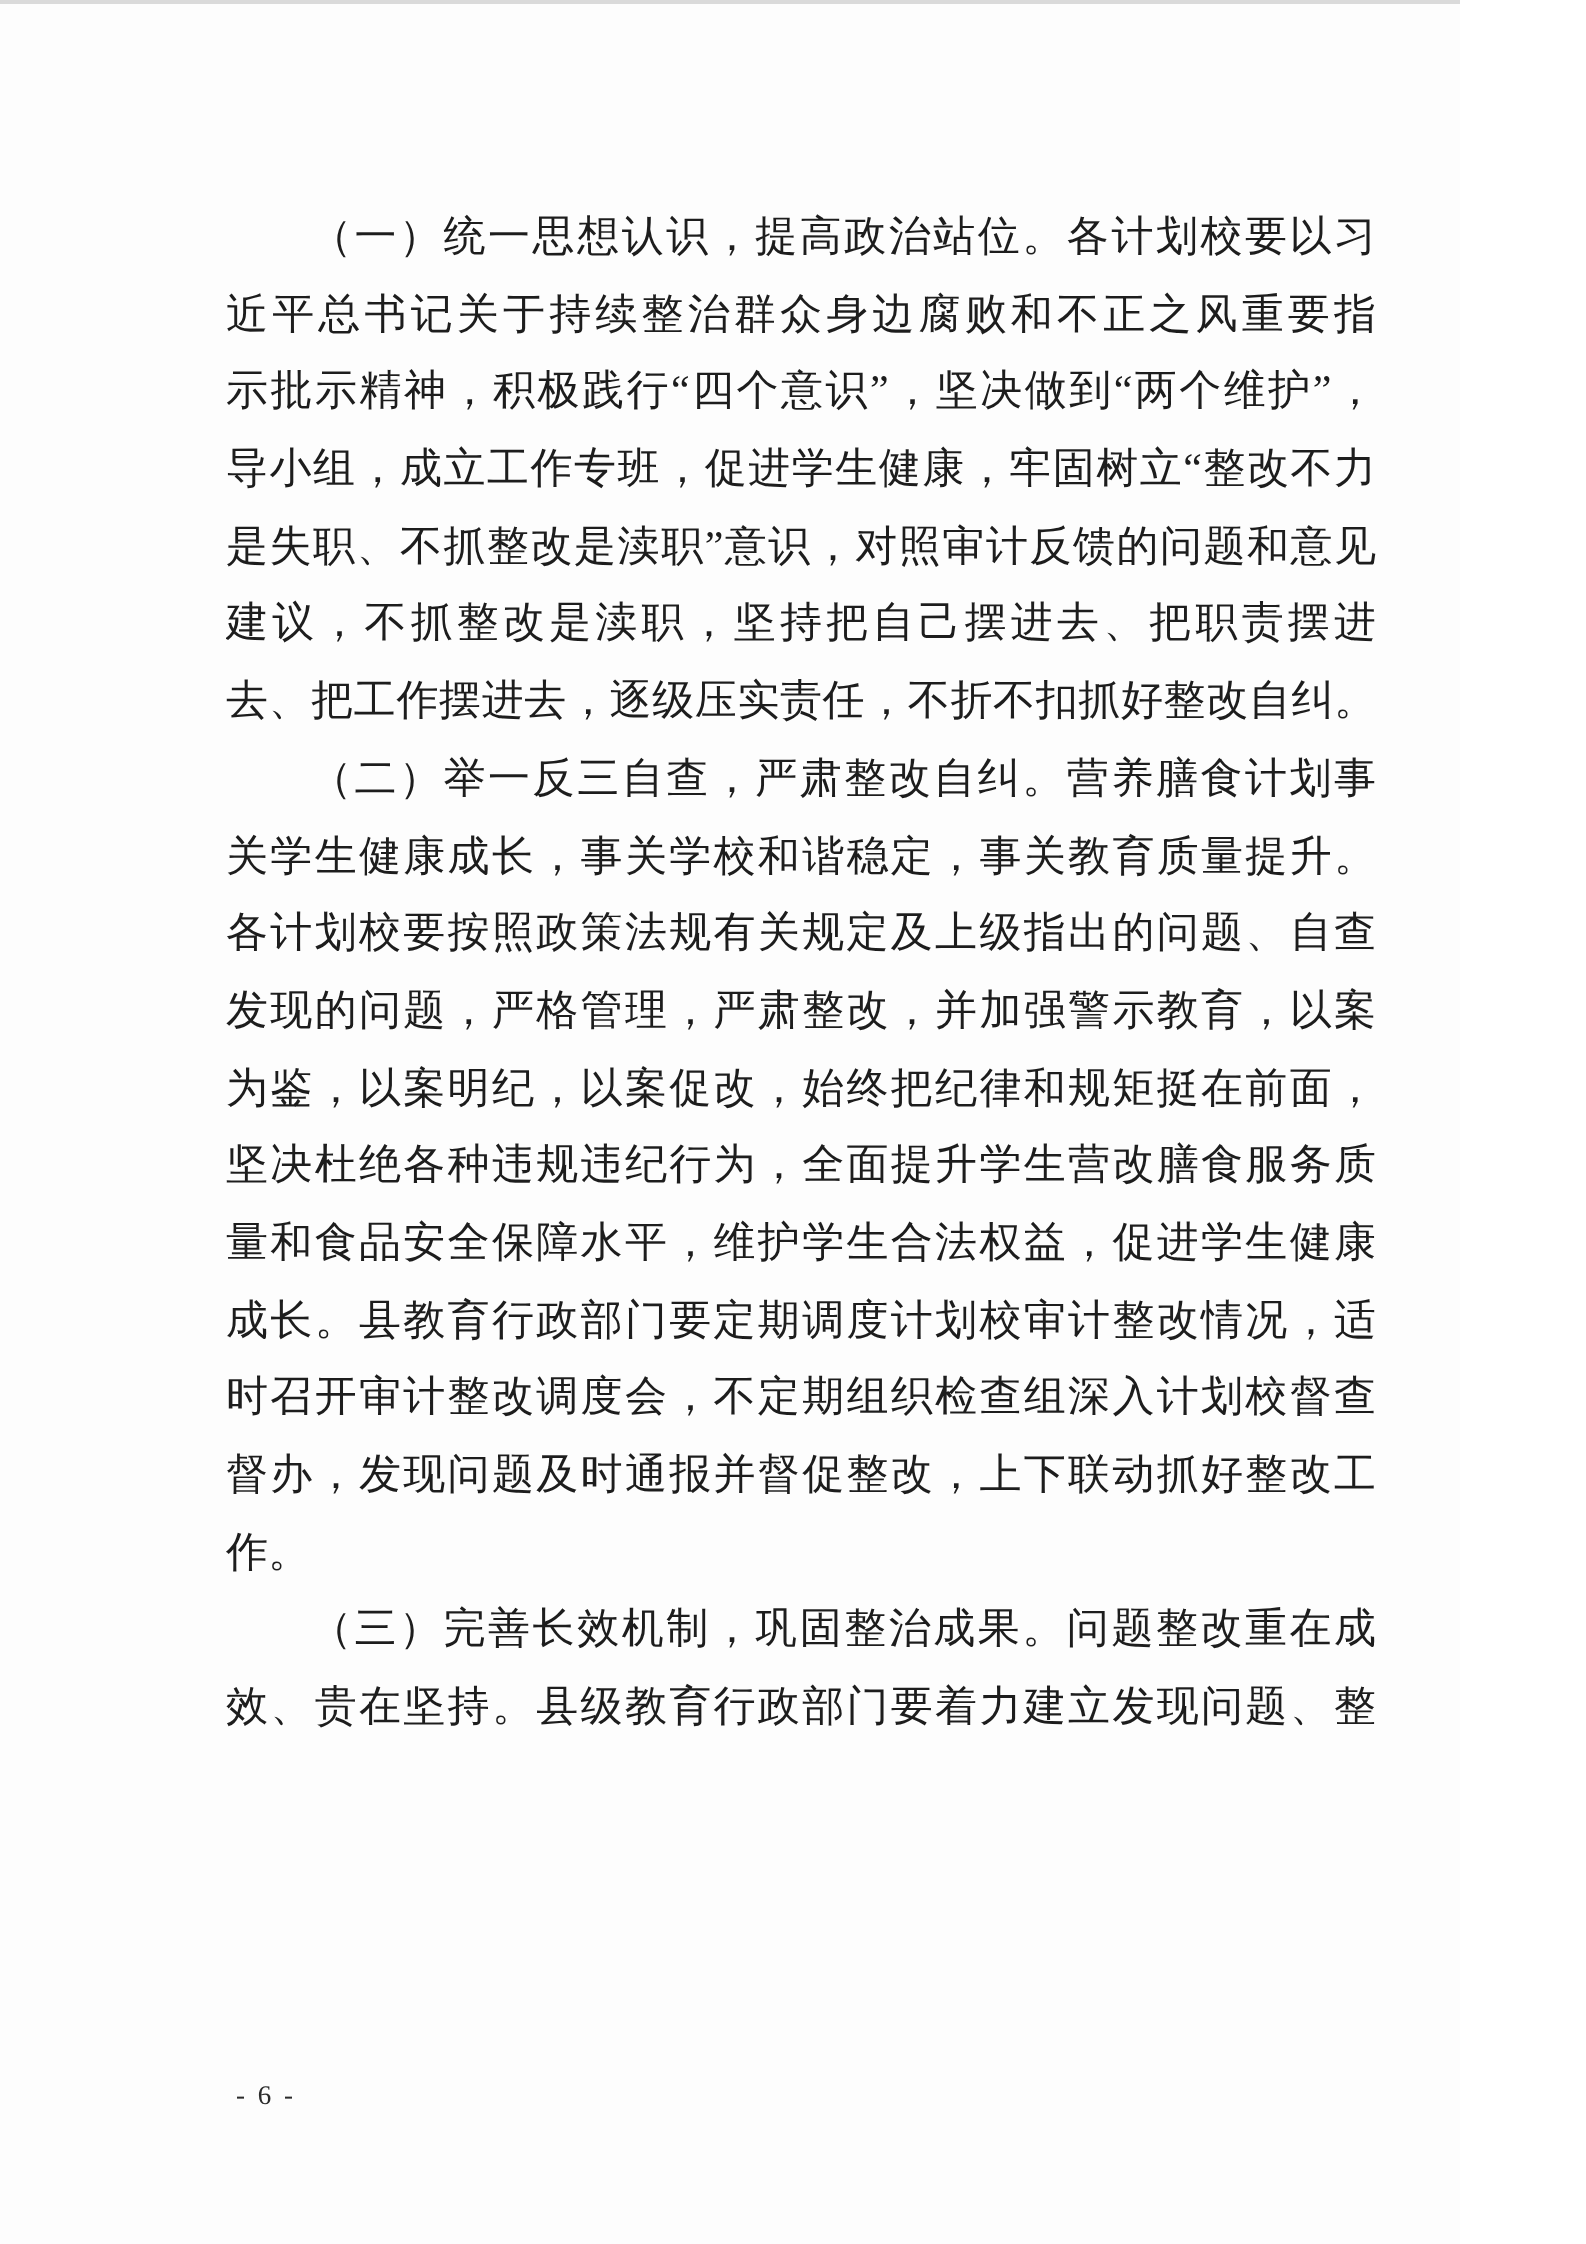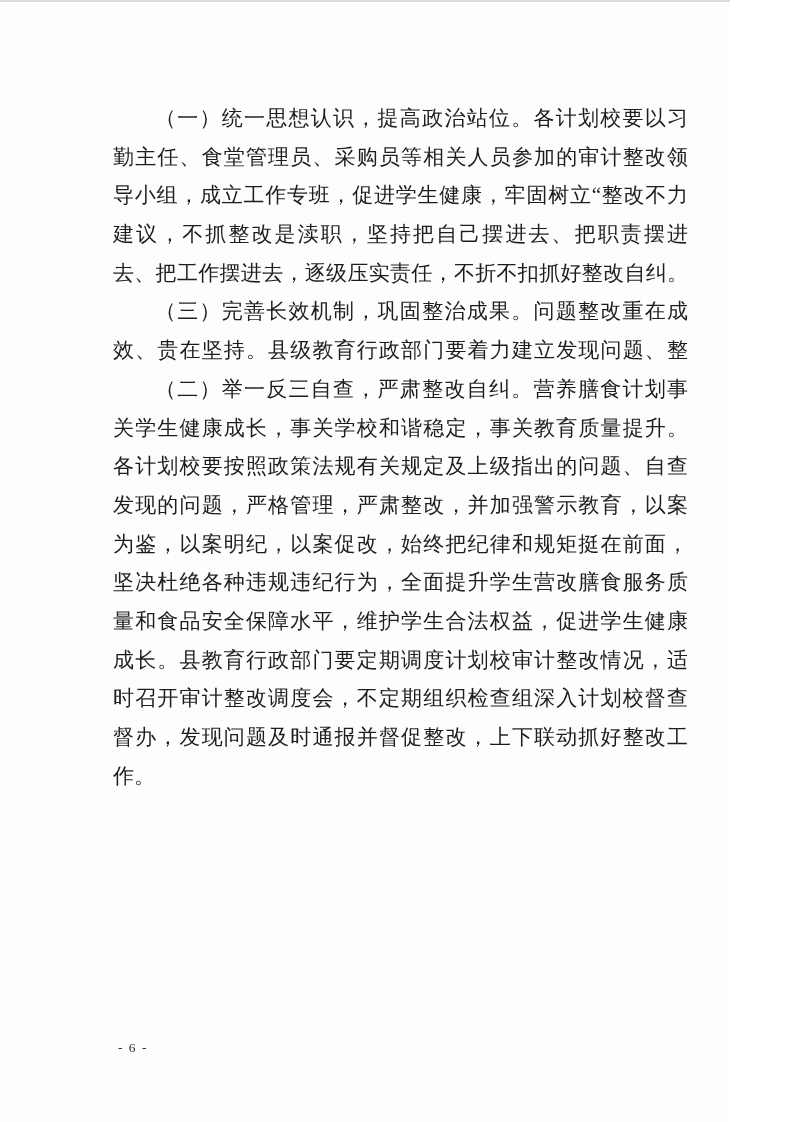--- a/index.html
+++ b/index.html
@@ -55,41 +55,43 @@
   }
 </style>
 </head>
 <body>
 
 <div class="page">
   <div class="content">
 
     <section>
       <div class="line first">（一）统一思想认识，提高政治站位。各计划校要以习</div>
-      <div class="line">勤主任、食堂管理员、采购员等相关人员参加的审计整改领</div>
+      <div class="line">近平总书记关于持续整治群众身边腐败和不正之风重要指</div>
+      <div class="line">示批示精神，积极践行“四个意识”，坚决做到“两个维护”，</div>
       <div class="line">导小组，成立工作专班，促进学生健康，牢固树立“整改不力</div>
+      <div class="line">是失职、不抓整改是渎职”意识，对照审计反馈的问题和意见</div>
       <div class="line">建议，不抓整改是渎职，坚持把自己摆进去、把职责摆进</div>
       <div class="line">去、把工作摆进去，逐级压实责任，不折不扣抓好整改自纠。</div>
-    </section>
-
-    <section>
-      <div class="line first">（三）完善长效机制，巩固整治成果。问题整改重在成</div>
-      <div class="line">效、贵在坚持。县级教育行政部门要着力建立发现问题、整</div>
     </section>
 
     <section>
       <div class="line first">（二）举一反三自查，严肃整改自纠。营养膳食计划事</div>
       <div class="line">关学生健康成长，事关学校和谐稳定，事关教育质量提升。</div>
       <div class="line">各计划校要按照政策法规有关规定及上级指出的问题、自查</div>
       <div class="line">发现的问题，严格管理，严肃整改，并加强警示教育，以案</div>
       <div class="line">为鉴，以案明纪，以案促改，始终把纪律和规矩挺在前面，</div>
       <div class="line">坚决杜绝各种违规违纪行为，全面提升学生营改膳食服务质</div>
       <div class="line">量和食品安全保障水平，维护学生合法权益，促进学生健康</div>
       <div class="line">成长。县教育行政部门要定期调度计划校审计整改情况，适</div>
       <div class="line">时召开审计整改调度会，不定期组织检查组深入计划校督查</div>
       <div class="line">督办，发现问题及时通报并督促整改，上下联动抓好整改工</div>
       <div class="line end">作。</div>
     </section>
 
+    <section>
+      <div class="line first">（三）完善长效机制，巩固整治成果。问题整改重在成</div>
+      <div class="line">效、贵在坚持。县级教育行政部门要着力建立发现问题、整</div>
+    </section>
+
   </div>
 
   <div class="page-number">- 6 -</div>
 </div>
 
 </body></html>

